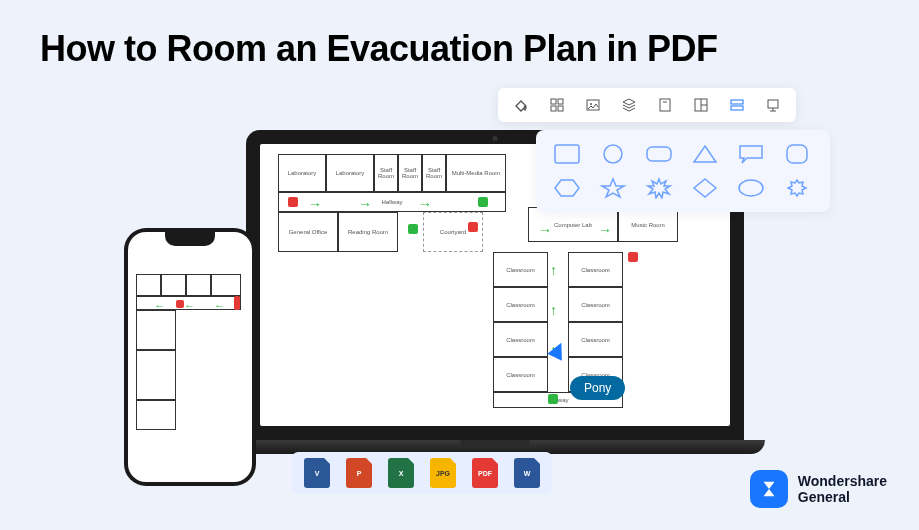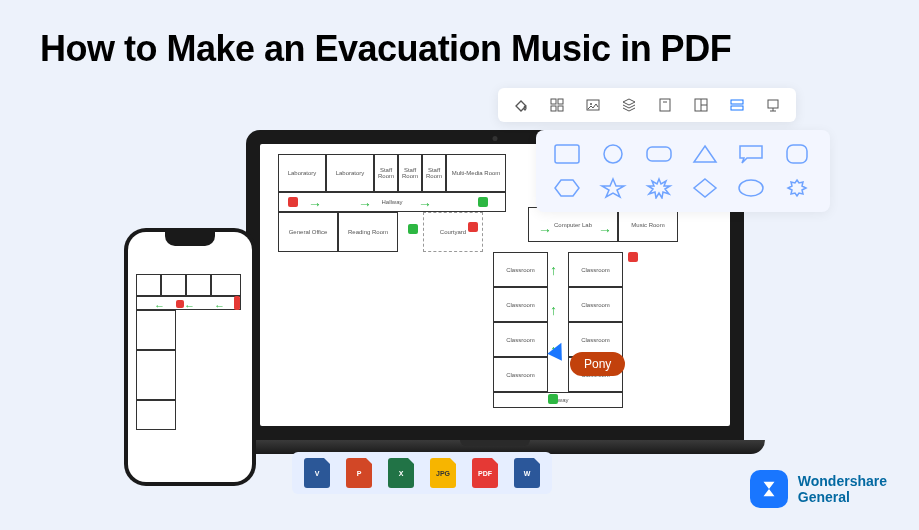--- a/index.html
+++ b/index.html
@@ -107,27 +107,27 @@
     .icon-green-sq {
       position: absolute;
       width: 10px;
       height: 10px;
       background: #2db742;
       border-radius: 2px;
     }
     
     .cursor-pill {
       position: absolute;
-      background: #c2410c;
+      background: #0369a1;
       color: #fff;
       padding: 5px 14px;
       border-radius: 16px;
       font-size: 12px;
       font-weight: 500;
-      top: 208px;
+      top: 232px;
       left: 310px;
     }
     .cursor-triangle {
       position: absolute;
       top: 198px;
       left: 290px;
       width: 0;
       height: 0;
       border-left: 8px solid transparent;
       border-right: 8px solid transparent;
@@ -264,27 +264,27 @@
       border-radius: 10px;
       display: flex;
       align-items: center;
       justify-content: center;
       color: #fff;
     }
     .brand-text {
       font-size: 14px;
       font-weight: 700;
       line-height: 1.15;
-      color: #0369a1;
+      color: #0f172a;
     }
   </style>
 </head>
 <body>
 
-<div class="title">How to Make an  Evacuation Music in PDF</div>
+<div class="title">How to Room an  Evacuation Plan in PDF</div>
 
 <div class="toolbar">
   <div class="toolbar-icon">
       <svg width="16" height="16" viewBox="0 0 16 16">
         <path d="M3 9l5-5 5 5-5 5z M13 11c0 1-1 2-1 2s-1-1-1-2 1-2 1-2 1 1 1 2z" stroke="currentColor" fill="none" stroke-width="1.3"></path>
       </svg>
     </div>
   <div class="toolbar-icon">
       <svg width="16" height="16" viewBox="0 0 16 16">
         <rect x="2" y="2" width="5" height="5" stroke="currentColor" fill="none"></rect>

